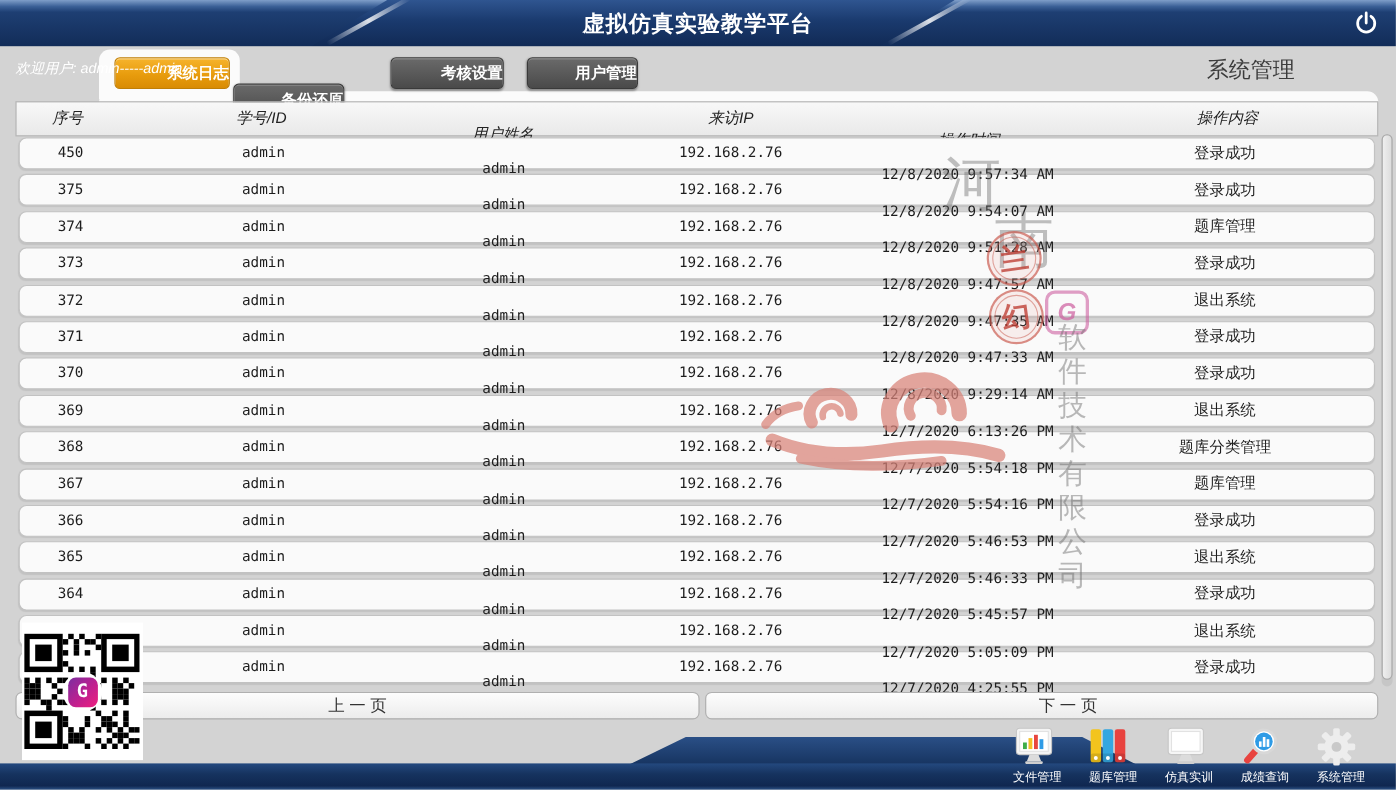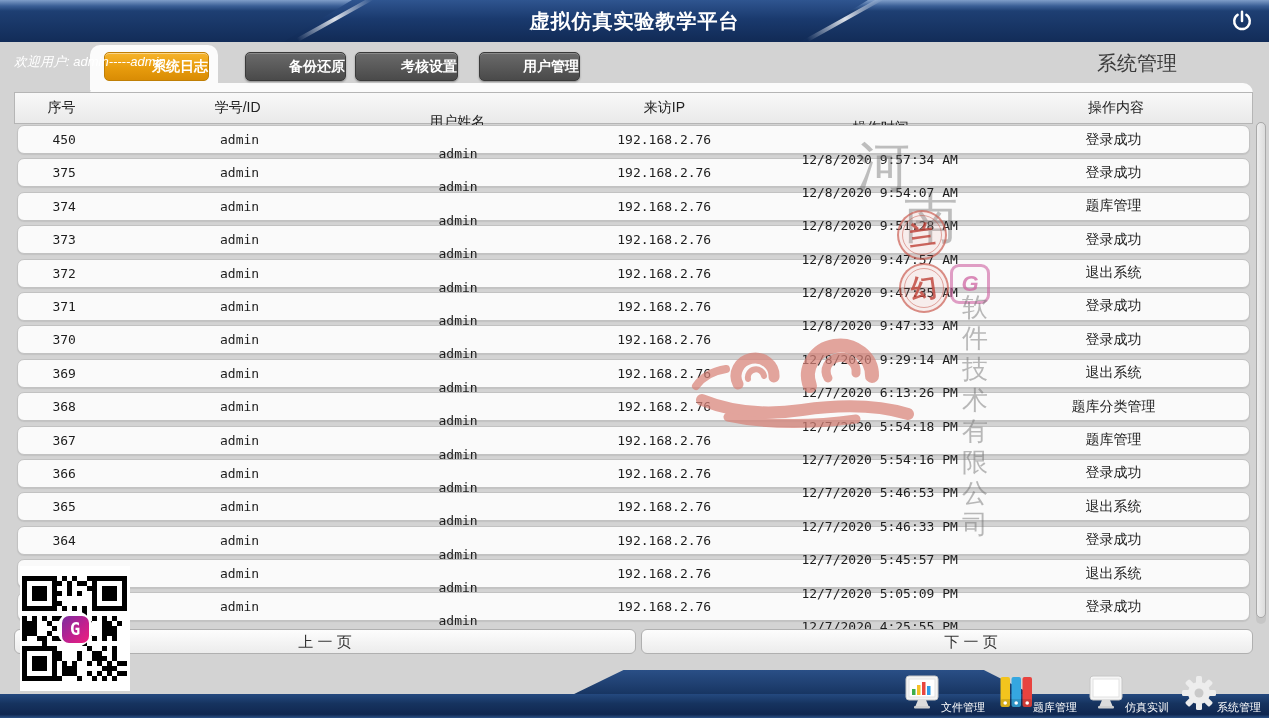--- a/index.html
+++ b/index.html
@@ -26,30 +26,30 @@
   .white-band{position:absolute;left:90px;top:83px;width:1163px;height:10px;
     background:#fbfbfb;border-radius:10px 10px 0 0;z-index:2;}
   .tab-holder{position:absolute;left:90px;top:45px;width:128px;height:45px;
     background:#fbfbfb;border-radius:10px 10px 0 0;z-index:2;}
   .tab{position:absolute;top:52px;height:27px;border-radius:5px;z-index:3;
     color:#fff;font-size:14px;font-weight:600;text-align:right;line-height:27px;cursor:pointer;}
   .tab-active{left:104px;width:103px;background:linear-gradient(180deg,#f6b42d 0,#e89c0d 55%,#d98c04 100%);
     border:1px solid #c07f06;box-shadow:inset 0 1px 0 rgba(255,255,255,.45);}
   .tab-idle{background:linear-gradient(180deg,#6a6a6a 0,#4a4a4a 100%);border:1px solid #3a3a3a;
     box-shadow:0 1px 2px rgba(0,0,0,.35), inset 0 1px 0 rgba(255,255,255,.22);}
-  .tab2{left:245px;width:99px;}
+  .tab2{left:212px;width:99px;margin-top:24px;}
   .tab3{left:355px;width:101px;}
   .tab4{left:479px;width:99px;}
   .page-title{position:absolute;left:1057px;top:50px;width:160px;text-align:center;
     font-size:20px;color:#3c3c3c;z-index:3;}
 
   
   .thead{position:absolute;left:14px;top:92px;width:1239px;height:32px;display:flex;align-items:center;
     background:linear-gradient(180deg,#f8f8f8 0,#e9e9e9 100%);border:1px solid #b5b5b5;border-radius:0;
-    box-sizing:border-box;font-size:14px;color:#222;z-index:3;}
+    box-sizing:border-box;font-size:14px;color:#222;z-index:3;font-style:italic;}
   .hc{text-align:center;}
   .c0{width:7.5%;} .c1{width:21%;} .c2{width:14.5%;margin-top:28px;} .c3{width:19%;} .c4{width:16%;margin-top:39px;} .c5{width:22%;}
   .tbody{position:absolute;left:14px;top:125px;width:1239px;z-index:3;}
   .trow{height:29px;margin:0 3px 4.4px 3px;display:flex;align-items:center;
     background:#fafafa;border:1px solid #c2c2c2;border-radius:7px;box-sizing:border-box;
     box-shadow:0 1px 1px rgba(0,0,0,.08);}
   .tc{text-align:center;font-size:14px;color:#1d1d1d;overflow:hidden;white-space:nowrap;}
   .mono{font-family:"DejaVu Sans Mono",monospace;font-size:13px;}
 
   .scrollbar{position:absolute;left:1256px;top:122px;width:10px;height:502px;border-radius:5px;
@@ -92,21 +92,21 @@
     justify-content:center;font-family:"DejaVu Sans Mono",monospace;}
 
   
   .footer-bar{position:absolute;left:0;bottom:0;width:1269px;height:24px;z-index:20;
     background:linear-gradient(180deg,#24497f 0,#16335f 40%,#102750 85%,#2c5287 100%);}
   .footer-bump{position:absolute;left:570px;top:670px;width:465px;height:26px;z-index:20;
     background:linear-gradient(180deg,#2a4f86 0,#16335f 100%);
     clip-path:polygon(0 100%,11.5% 0,89% 0,100% 100%);}
   .dock{position:absolute;right:8px;bottom:0;width:340px;height:64px;display:flex;
     justify-content:space-between;z-index:30;}
-  .dock-item{width:64px;display:flex;align-items:flex-end;justify-content:flex-end;
+  .dock-item{width:64px;display:flex;flex-direction:column;align-items:flex-start;justify-content:flex-end;
     cursor:pointer;padding-bottom:4px;box-sizing:border-box;}
   .dock-icon{height:38px;display:flex;align-items:flex-end;justify-content:center;margin-bottom:3px;}
   .dock-label{color:#fff;font-size:11px;line-height:14px;white-space:nowrap;}
 </style>
 </head>
 <body>
 
 <div class="header">
   <div class="hdr-center"></div>
   <div class="diag d1"></div>
@@ -459,20 +459,33 @@
         <rect x="6" y="4" width="26" height="18" fill="#ffffff" stroke="#e2e2e2"></rect>
         <path d="M15 25 L23 25 L25.5 31 L12.5 31 Z" fill="#dcdcdc"></path>
         <rect x="11" y="31" width="16" height="2.5" rx="1" fill="#cfcfcf"></rect>
       </svg>
     </div>
     <div class="dock-label">仿真实训</div>
   </div>
   <div class="dock-item">
     <div class="dock-icon">
       <svg width="36" height="36" viewBox="0 0 36 36">
+        <line x1="13" y1="22" x2="6" y2="30" stroke="#e8433f" stroke-width="6" stroke-linecap="round"></line>
+        <circle cx="21" cy="13" r="10.5" fill="#ffffff" stroke="#d8d8d8" stroke-width="2.5"></circle>
+        <circle cx="21" cy="13" r="8" fill="#2e9be6"></circle>
+        <rect x="16.5" y="13" width="2.4" height="5" fill="#fff"></rect>
+        <rect x="20" y="9" width="2.4" height="9" fill="#fff"></rect>
+        <rect x="23.5" y="11" width="2.4" height="7" fill="#fff"></rect>
+      </svg>
+    </div>
+    <div class="dock-label">成绩查询</div>
+  </div>
+  <div class="dock-item">
+    <div class="dock-icon">
+      <svg width="36" height="36" viewBox="0 0 36 36">
         <g fill="#ededed">
           <rect x="15" y="1" width="6" height="8" rx="1.5"></rect>
           <rect x="15" y="27" width="6" height="8" rx="1.5"></rect>
           <rect x="1" y="15" width="8" height="6" rx="1.5"></rect>
           <rect x="27" y="15" width="8" height="6" rx="1.5"></rect>
           <rect x="15" y="1" width="6" height="8" rx="1.5" transform="rotate(45 18 18)"></rect>
           <rect x="15" y="27" width="6" height="8" rx="1.5" transform="rotate(45 18 18)"></rect>
           <rect x="1" y="15" width="8" height="6" rx="1.5" transform="rotate(45 18 18)"></rect>
           <rect x="27" y="15" width="8" height="6" rx="1.5" transform="rotate(45 18 18)"></rect>
           <circle cx="18" cy="18" r="11"></circle>

